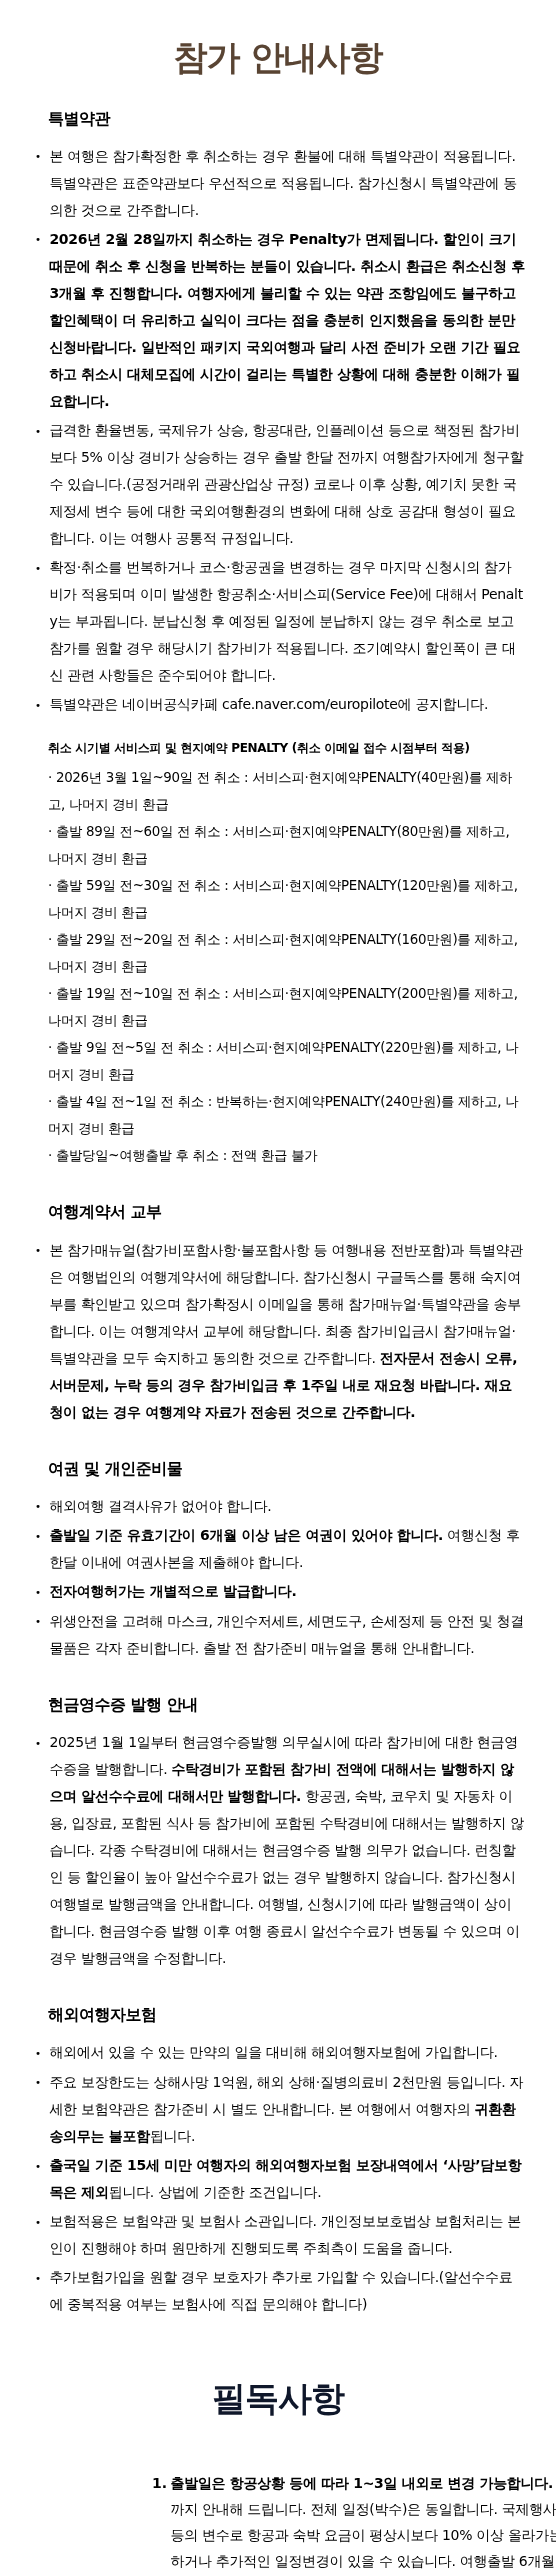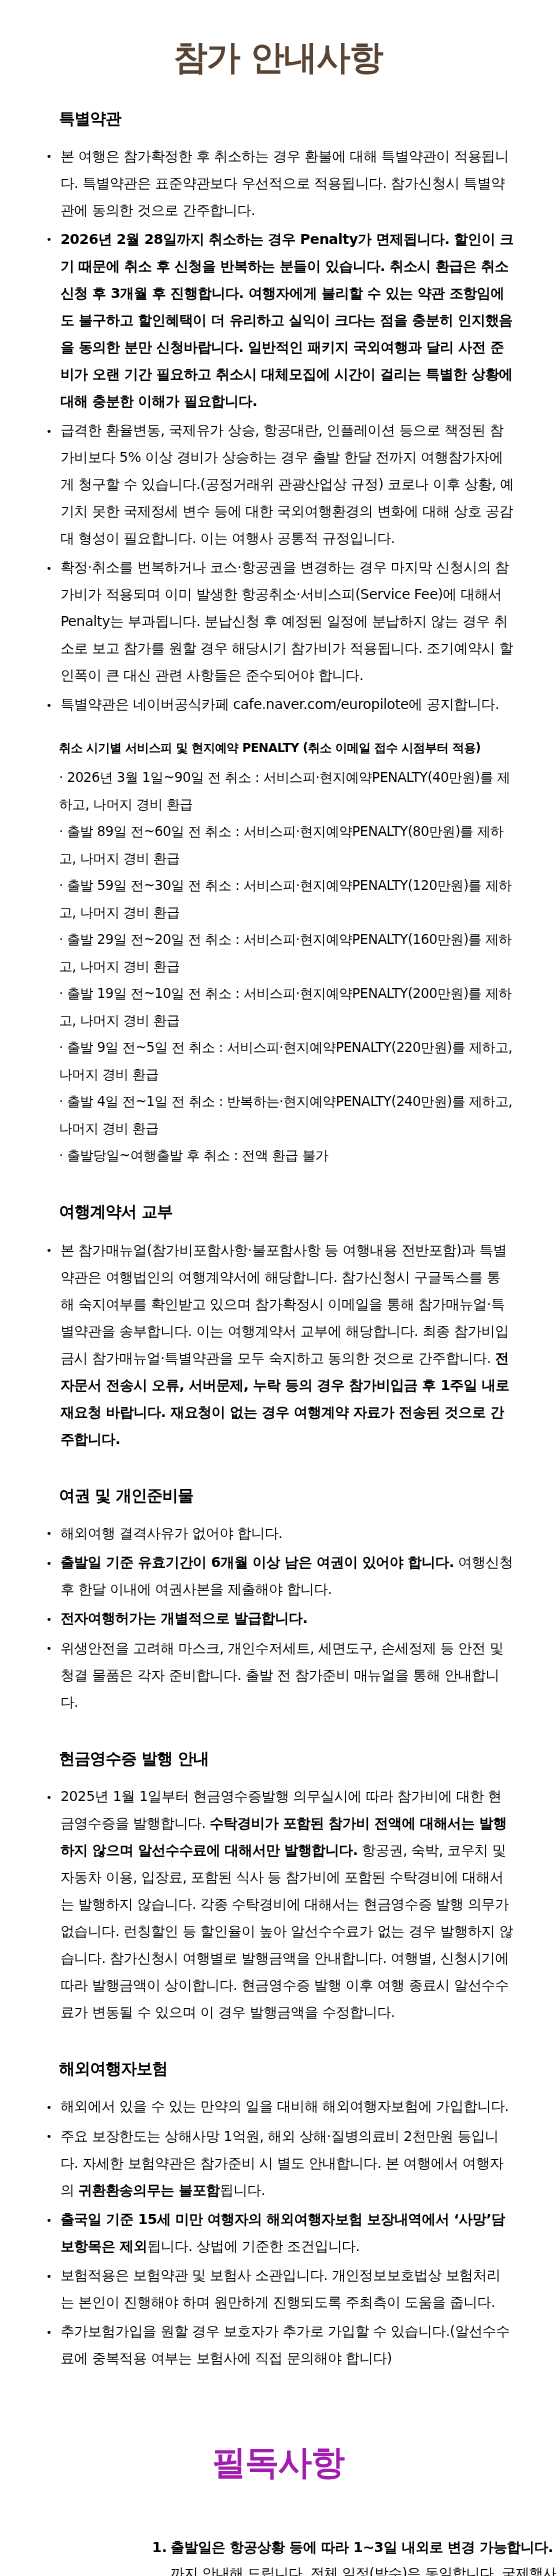--- a/index.html
+++ b/index.html
@@ -8,21 +8,21 @@
     font-family:"DejaVu Sans","Liberation Sans",sans-serif;
     color:#000;
   }
   .page{position:relative;width:556px;height:3240px;overflow:hidden;}
   .doc-title{
     margin:0;padding-top:40px;text-align:center;
     font-size:34px;font-weight:bold;letter-spacing:-1px;line-height:1.05;
   }
   .doc-title.second{padding-top:61px;}
   .guide{padding:0 30px 0 34px;}
-  .gsec{margin:12px;}
+  .gsec{margin:1px;}
   .shead{
     margin:33px 0 13.4px 13px;font-size:16px;font-weight:bold;letter-spacing:-0.5px;line-height:1.3;
   }
   .sitems{margin:0;}
   .bullet{display:flex;margin:0 0 2.1px 0;}
   .dot{flex:0 0 14.4px;font-size:10.3px;line-height:27px;padding-top:0.5px;text-align:left;}
   .btext{
     margin:0;width:478px;font-size:14px;line-height:27px;letter-spacing:-0.3px;
     word-break:break-all;
   }
@@ -139,21 +139,21 @@
             <span class="dot">•</span>
             <p class="btext"><span>보험적용은 보험약관 및 보험사 소관입니다. 개인정보보호법상 보험처리는 본인이 진행해야 하며 원만하게 진행되도록 주최측이 도움을 줍니다.</span></p>
           </div>
           <div class="bullet">
             <span class="dot">•</span>
             <p class="btext"><span>추가보험가입을 원할 경우 보호자가 추가로 가입할 수 있습니다.(알선수수료에 중복적용 여부는 보험사에 직접 문의해야 합니다)</span></p>
           </div>
         </div>
       </section>
     </div>
-  <h1 class="doc-title second" style="color: #a21caf;">필독사항</h1>
+  <h1 class="doc-title second" style="color: #0f172a;">필독사항</h1>
   <div class="nlist" id="mustread-list">
       <div class="nitem">
         <span class="num">1.</span>
         <p class="ntext"><span class="b">출발일은 항공상황 등에 따라 1~3일 내외로 변경 가능합니다.</span><span> 변경시 전까지 안내해 드립니다. 전체 일정(박수)은 동일합니다. 국제행사, 기 연휴 등의 변수로 항공과 숙박 요금이 평상시보다 10% 이상 올라가는 이 발생하거나 추가적인 일정변경이 있을 수 있습니다. 여행출발 6개월 드립니다.</span></p>
       </div>
     </div>
 </div>
 
 
 </body></html>

